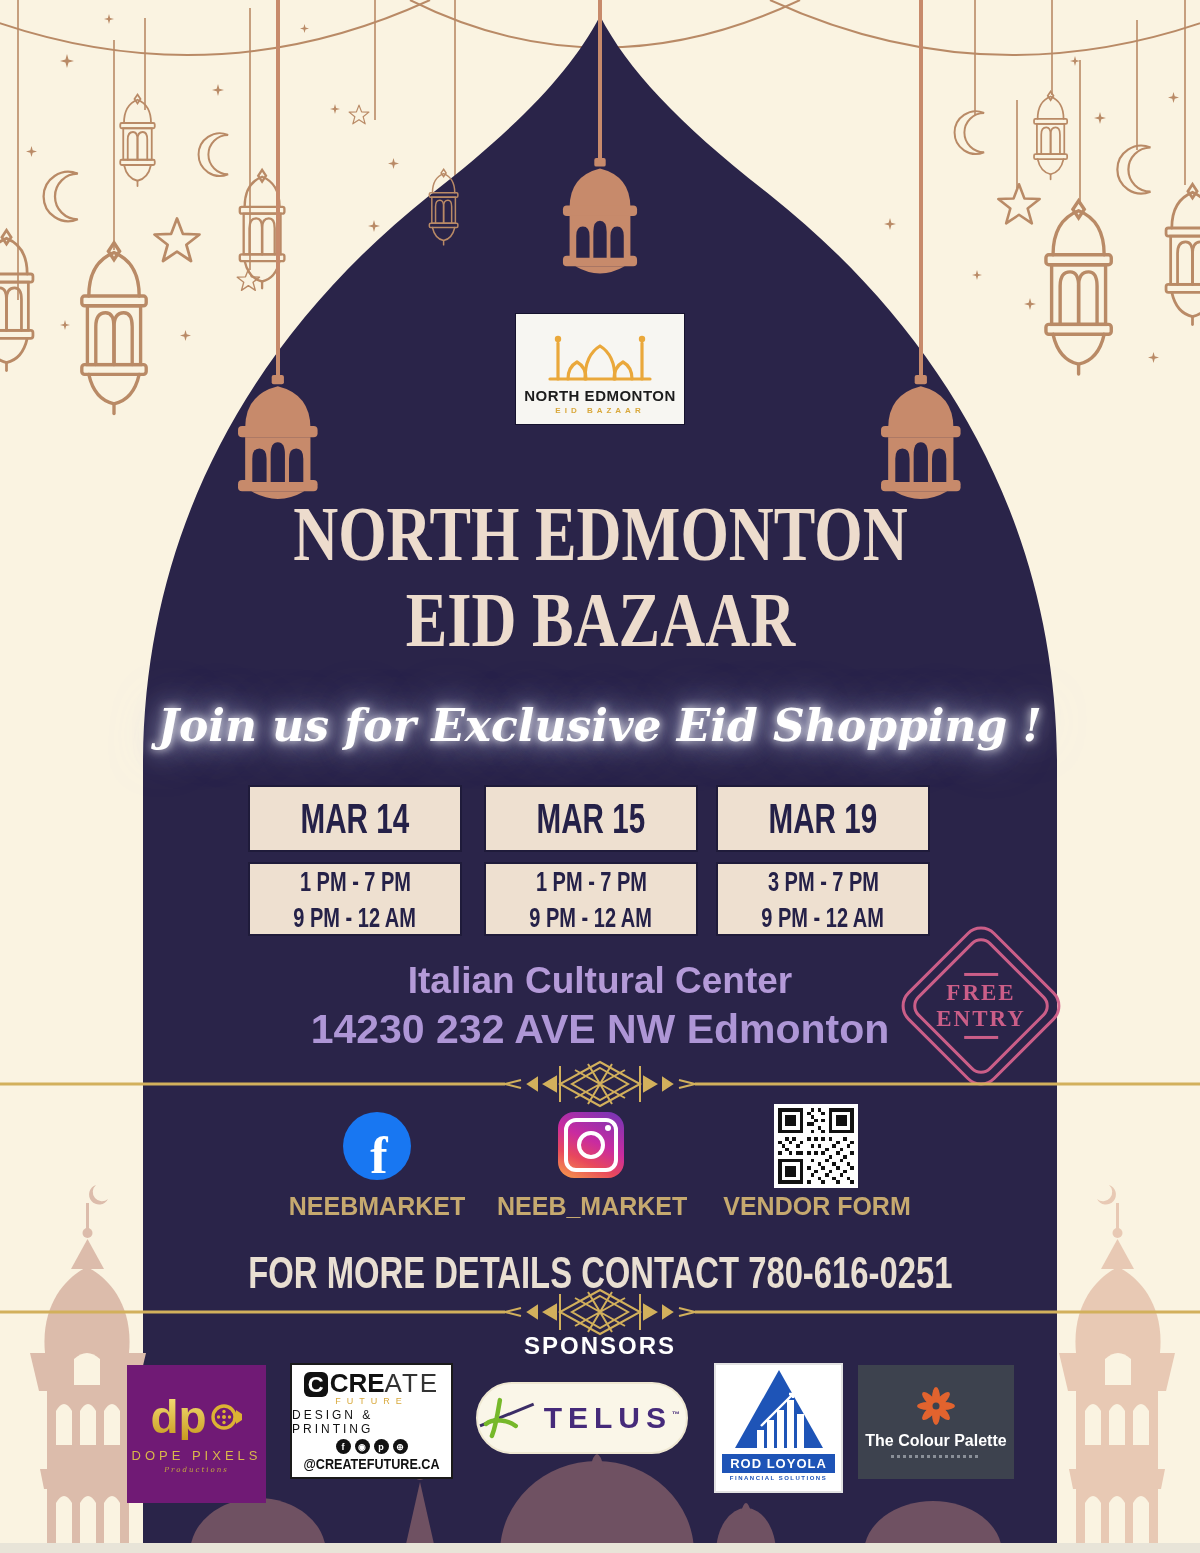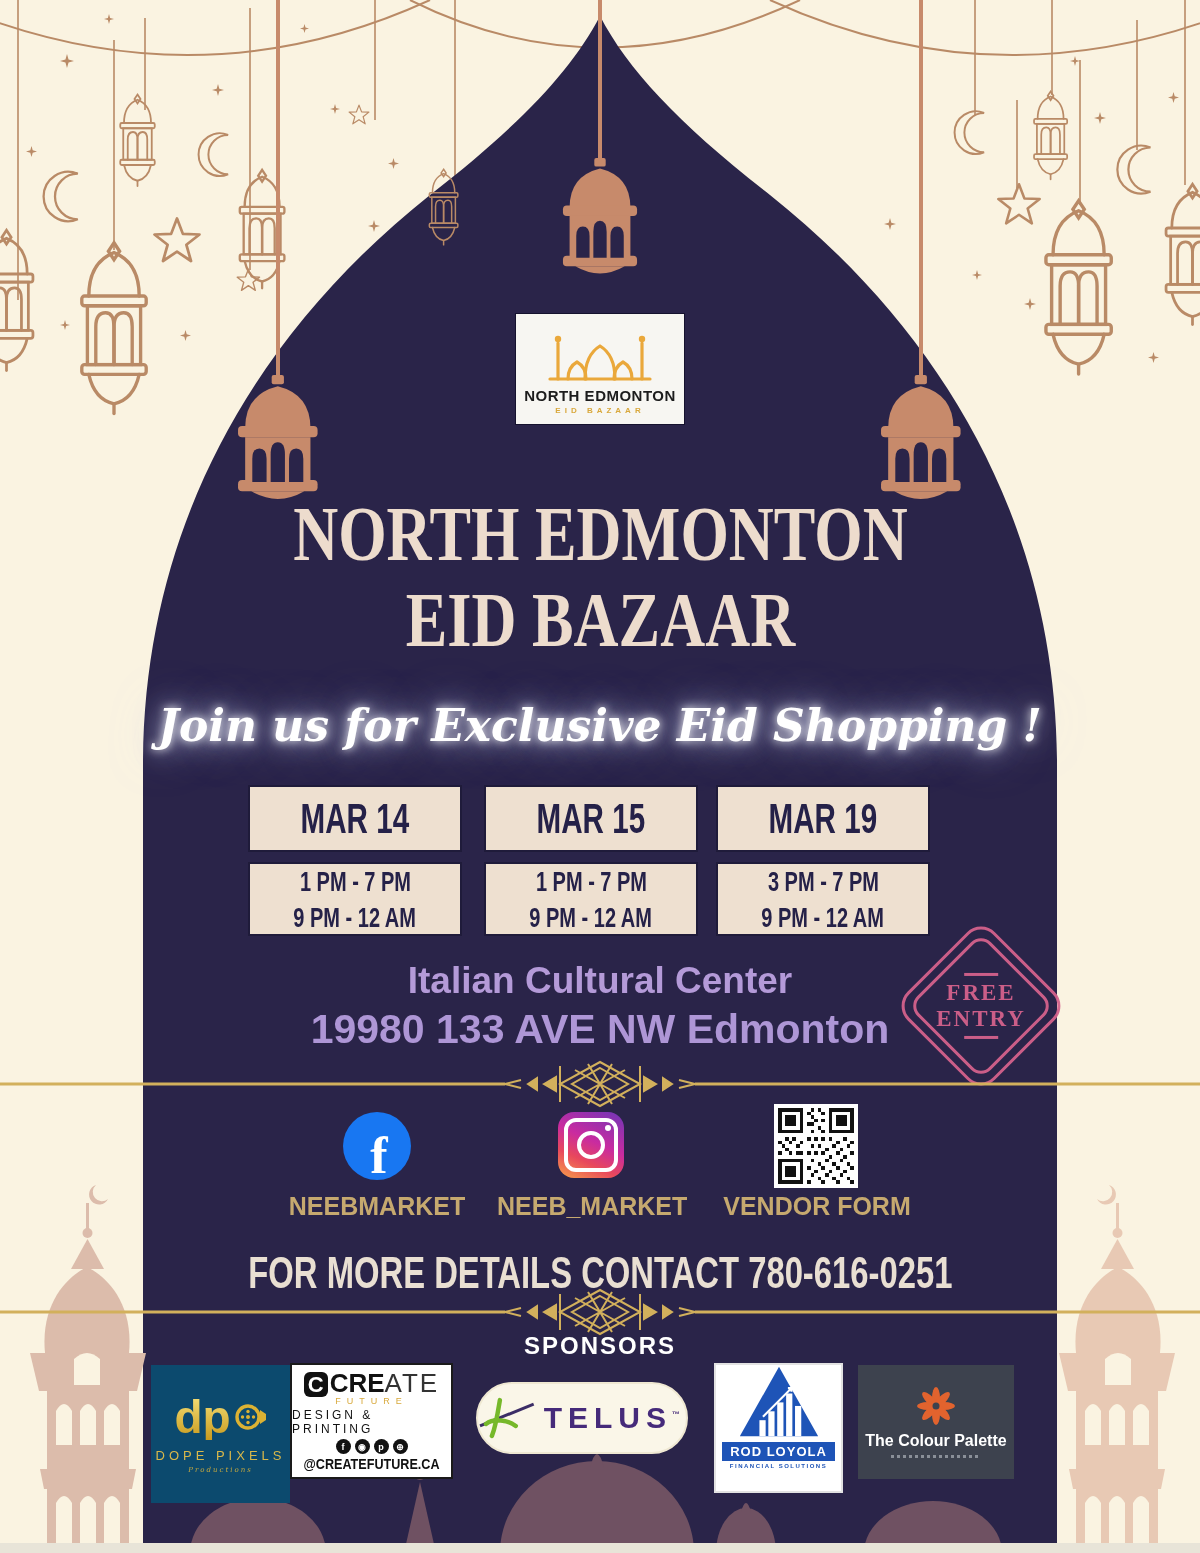--- a/index.html
+++ b/index.html
@@ -46,42 +46,42 @@
     display:flex;align-items:center;justify-content:center}
   .ig .frame{width:46px;height:46px;border:4px solid #fff;border-radius:12px;position:relative;display:flex;align-items:center;justify-content:center}
   .ig .lens{width:20px;height:20px;border:4px solid #fff;border-radius:50%}
   .ig .dot{position:absolute;top:3px;right:3px;width:6px;height:6px;border-radius:50%;background:#fff}
   .qr{left:774px;top:1104px;width:84px;height:84px;background:#fff;padding:4px;box-sizing:border-box}
   
   .contact{top:1250px;font-size:40px;font-weight:bold;color:#e9dfd2}
   .contact span{display:inline-block;transform:scale(.82,1.12)}
   .sponsors-h{top:1332px;font-size:24px;font-weight:bold;color:#ffffff;letter-spacing:2px}
   .spbox{position:absolute;box-sizing:border-box}
-  .dope{left:151px;top:1365px;width:139px;height:138px;background:#0c4a6e;display:flex;flex-direction:column;align-items:center;justify-content:center}
+  .dope{left:127px;top:1365px;width:139px;height:138px;background:#701a75;display:flex;flex-direction:column;align-items:center;justify-content:center}
   .dope .mark{font-size:46px;font-weight:bold;color:#e8c43c;line-height:1;
     background:linear-gradient(180deg,#f6e27a,#c89a1e);-webkit-background-clip:text;background-clip:text;-webkit-text-fill-color:transparent;display:flex;align-items:center}
   .dope .name{font-size:13px;color:#d9b84a;letter-spacing:4px;margin-top:8px}
   .dope .sub{font-size:7px;color:#c7a93e;font-style:italic;letter-spacing:2px;margin-top:3px;font-family:"DejaVu Serif",serif}
   .create{left:290px;top:1363px;width:163px;height:116px;background:#ffffff;border:2px solid #1a1a1a;
     display:flex;flex-direction:column;align-items:center;justify-content:center;gap:0}
   .create .l1{font-size:26px;font-weight:bold;color:#111;line-height:1;letter-spacing:0}
   .create .l1 .thin{font-weight:normal;color:#333;letter-spacing:2px}
   .create .l1 .cmark{color:#111;background:#111;color:#fff;border-radius:6px;padding:0 4px;margin-right:2px;font-size:22px}
   .create .gold{font-size:9px;color:#d8a93c;letter-spacing:6px;font-weight:normal}
   .create .l3{font-size:12px;color:#111;letter-spacing:3px;margin-top:2px}
   .create .icons{display:flex;gap:4px;margin-top:3px}
   .create .icons i{width:15px;height:15px;border-radius:50%;background:#111;color:#fff;font-style:normal;
     font-size:9px;display:flex;align-items:center;justify-content:center;font-weight:bold}
   .create .handle{font-size:14px;font-weight:bold;color:#111;margin-top:2px;transform:scaleX(.9)}
   .telus{left:476px;top:1382px;width:212px;height:72px;background:#faf6e8;border-radius:36px;border:2px solid #efe8d2;
     display:flex;align-items:center;justify-content:center;gap:8px}
   .telus .name{font-size:30px;font-weight:bold;color:#452a7a;letter-spacing:6px}
   .telus sup{font-size:8px;color:#452a7a}
   .rod{left:714px;top:1363px;width:129px;height:130px;background:#ffffff;border:2px solid #e2e2e2;
-    display:flex;flex-direction:column;align-items:center;justify-content:flex-end;padding-bottom:22px}
+    display:flex;flex-direction:column;align-items:center;justify-content:flex-end;padding-bottom:10px}
   .rod .name{font-size:13px;font-weight:bold;color:#fff;background:#1e54b7;width:113px;text-align:center;letter-spacing:1px;padding:2px 0}
   .rod .sub{font-size:6px;color:#1e54b7;letter-spacing:1.5px;margin-top:2px;font-weight:bold}
   .palette{left:858px;top:1365px;width:156px;height:114px;background:#3d424e;
     display:flex;flex-direction:column;align-items:center;justify-content:center}
   .palette .name{font-size:16px;font-weight:bold;color:#fff;margin-top:6px}
   .palette .tag{width:90px;height:3px;margin-top:5px;background:repeating-linear-gradient(90deg,#8a8f98 0 3px,transparent 3px 6px)}
 </style>
 </head>
 <body>
 
@@ -276,21 +276,21 @@
   <div class="sch-box sch-time" style="left:484px">
     <span>1 PM - 7 PM</span>
       <span>9 PM - 12 AM</span>
   </div>
   <div class="sch-box sch-time" style="left:716px">
     <span>3 PM - 7 PM</span>
       <span>9 PM - 12 AM</span>
   </div>
 
   <div class="abs ctr venue1">Italian Cultural Center</div>
-  <div class="abs ctr venue2">19980 133 AVE NW Edmonton</div>
+  <div class="abs ctr venue2">14230 232 AVE NW Edmonton</div>
 
   <div class="abs stamp">
     <div class="inner">
       <div class="txt">
         <div class="rule"></div>
         <div class="word">FREE</div>
         <div class="word">ENTRY</div>
         <div class="rule"></div>
       </div>
     </div>

